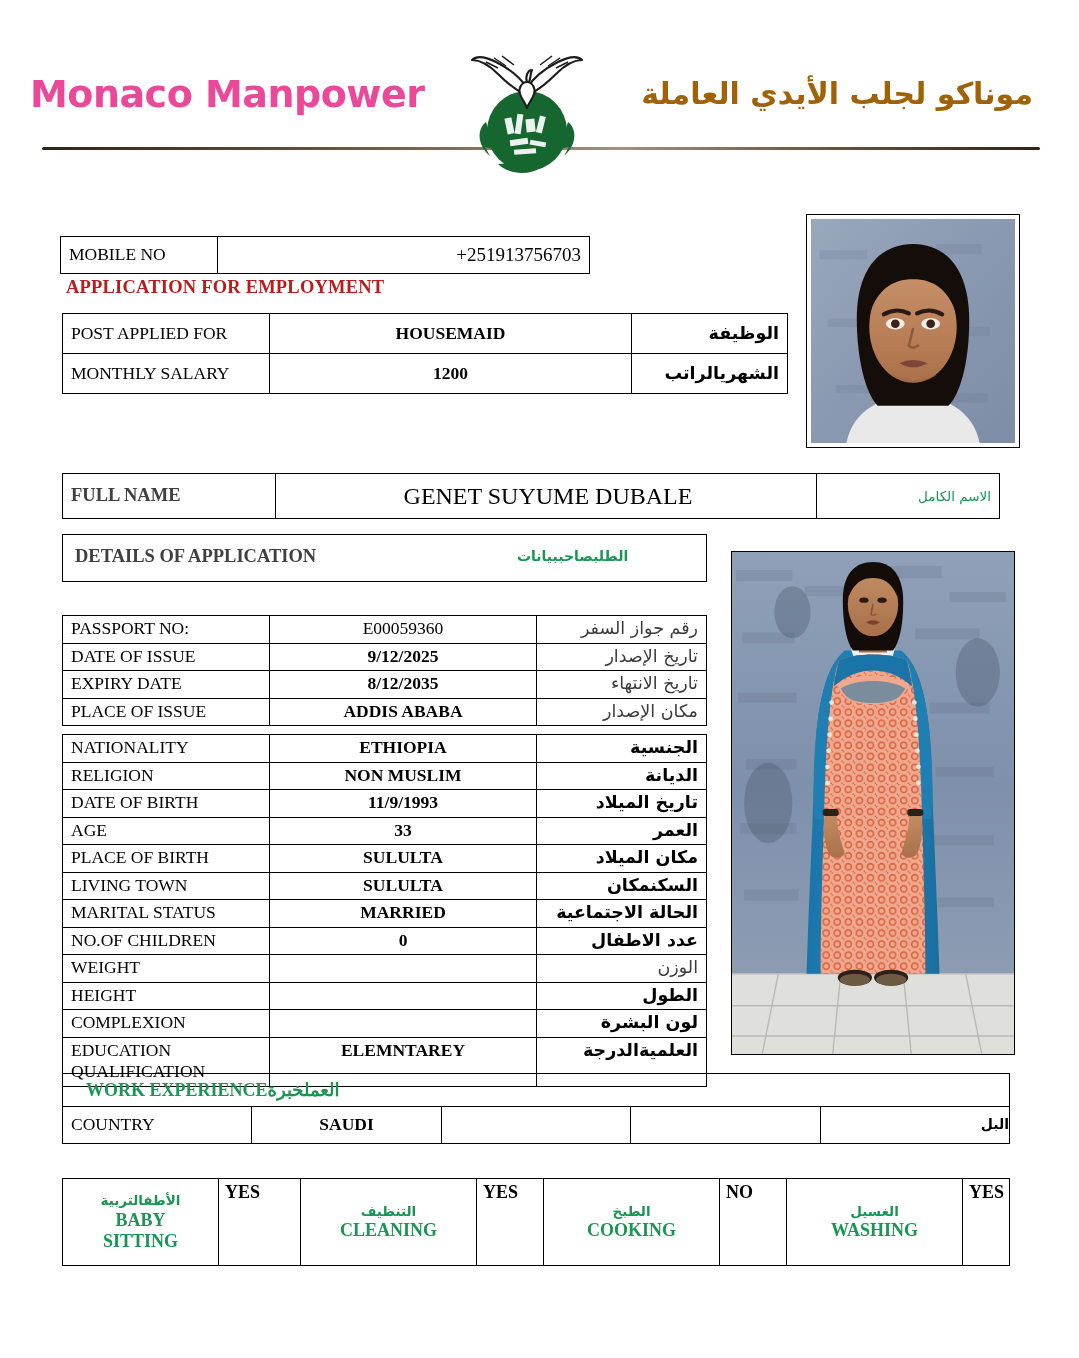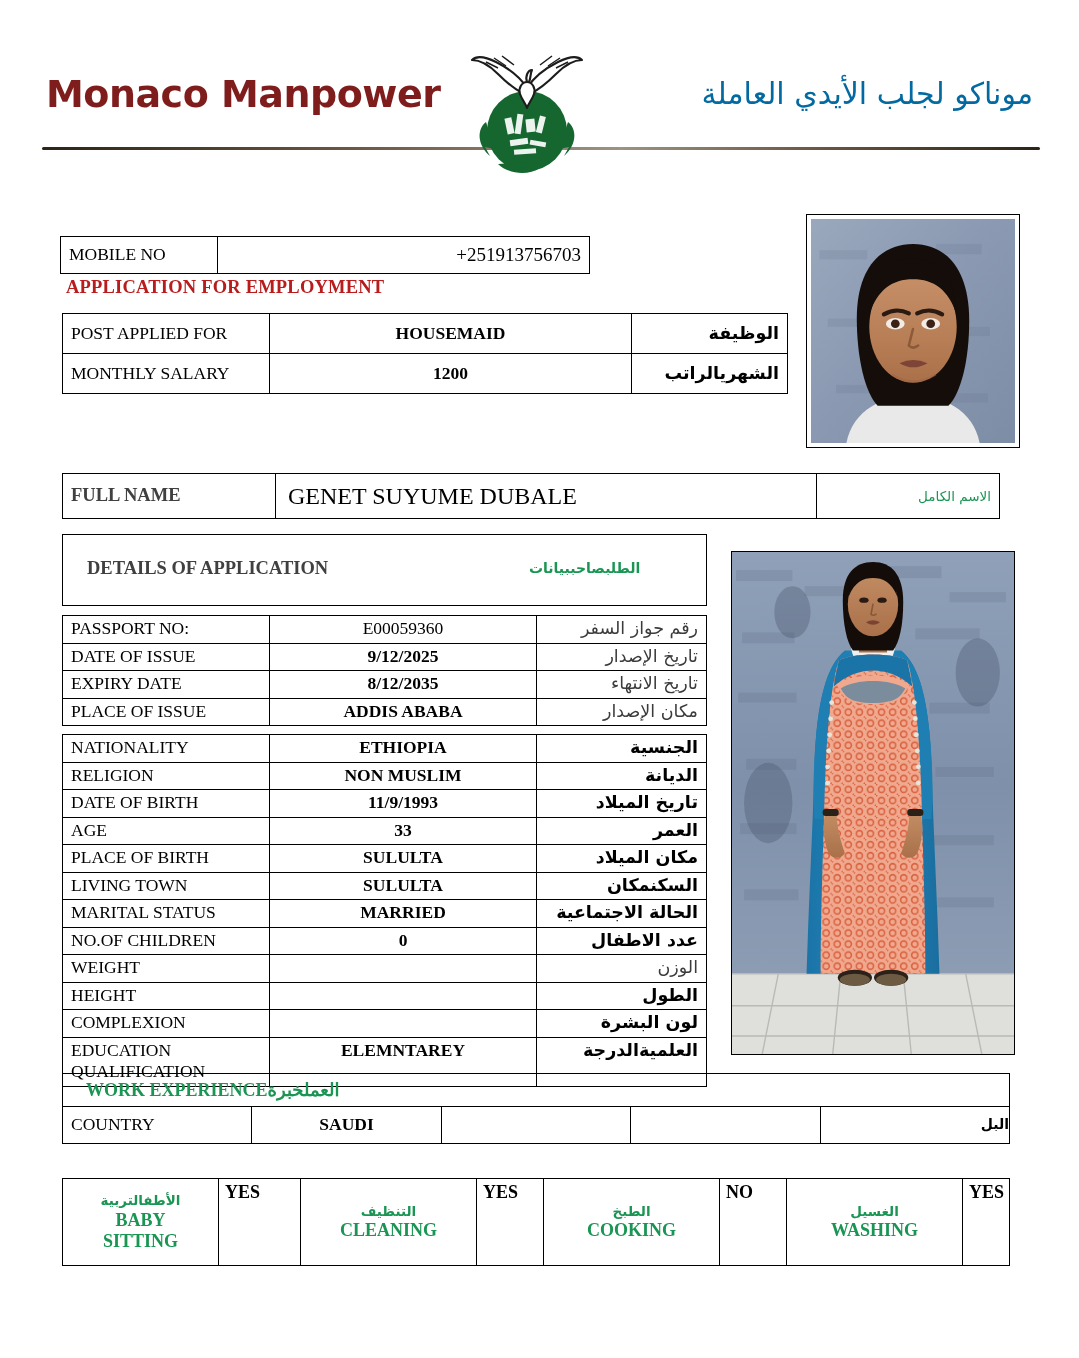--- a/index.html
+++ b/index.html
@@ -6,29 +6,29 @@
   body{
     width:1079px;height:1358px;position:relative;
     font-family:"Liberation Serif","DejaVu Serif",serif;
     color:#000;overflow:hidden;
   }
   .page{position:absolute;inset:0;}
 
   
   .header{position:absolute;left:0;top:0;width:1079px;height:195px;}
   .brand{
-    position:absolute;left:46px;top:72px;
+    position:absolute;left:30px;top:72px;
     font-family:"DejaVu Sans","Liberation Sans",sans-serif;
     font-weight:bold;font-size:38px;letter-spacing:-0.5px;
-    color:#7f1d1d;white-space:nowrap;
+    color:#ec4899;white-space:nowrap;
   }
   .arabic-brand{
     position:absolute;right:46px;top:76px;
     font-family:"DejaVu Sans","Liberation Sans",sans-serif;
-    font-weight:normal;font-size:30px;color:#0369a1;
+    font-weight:bold;font-size:30px;color:#a16207;
     direction:rtl;white-space:nowrap;
   }
   .rule-left{
     position:absolute;left:42px;top:147px;width:580px;height:3px;
     background:linear-gradient(to right,#2d2418,#6b5a44 55%,#9d9384);
     border-radius:2px;
   }
   .rule-right{
     position:absolute;left:620px;top:147px;width:420px;height:3px;
     background:linear-gradient(to right,#9d9384,#6b5a44 45%,#2d2418);
@@ -70,21 +70,21 @@
 
   #app-title{left:66px;top:277px;}
 
   
   #tbl-post{left:62px;top:313px;width:726px;}
   #tbl-post td{height:35px;}
 
   
   #tbl-name{left:62px;top:473px;width:938px;}
   #tbl-name td{height:40px;}
-  #tbl-name .nm{font-size:24px;text-align:left;padding-left:12px;font-weight:normal;}
+  #tbl-name .nm{font-size:24px;text-align:center;padding-left:12px;font-weight:normal;}
   #tbl-name .fn{font-size:18.5px;}
   #tbl-name .arg{
     color:#1a9553;text-align:right;direction:rtl;font-weight:normal;
     font-family:"DejaVu Sans","Liberation Sans",sans-serif;font-size:13.5px;
   }
 
   
   #tbl-details{left:62px;top:534px;width:645px;}
   #tbl-details td{height:38px;padding-top:4px;}
 
@@ -211,21 +211,21 @@
       <td class="fn green" style="width:196px">FULL NAME</td>
       <td class="nm" style="width:520px">GENET SUYUME DUBALE</td>
       <td class="arg">الاسم الكامل</td>
     </tr>
   </tbody>
     </table>
 
   <table class="doc" id="tbl-details">
     <tbody>
         <tr>
-      <td style="border:1px solid #000;padding:16px;">
+      <td style="border:1px solid #000;padding:4px;">
         <div style="position:relative;height:34px;">
           <span class="green" style="position:absolute;left:8px;top:4px;font-size:18.5px;">DETAILS OF APPLICATION</span>
           <span style="position:absolute;left:450px;top:7px;color:#1a9553;font-weight:bold;direction:rtl;font-family:'DejaVu Sans','Liberation Sans',sans-serif;font-size:14px;">الطلبصاحببيانات</span>
         </div>
       </td>
     </tr>
   </tbody>
     </table>
 
   <table class="doc" id="tbl-pass">

